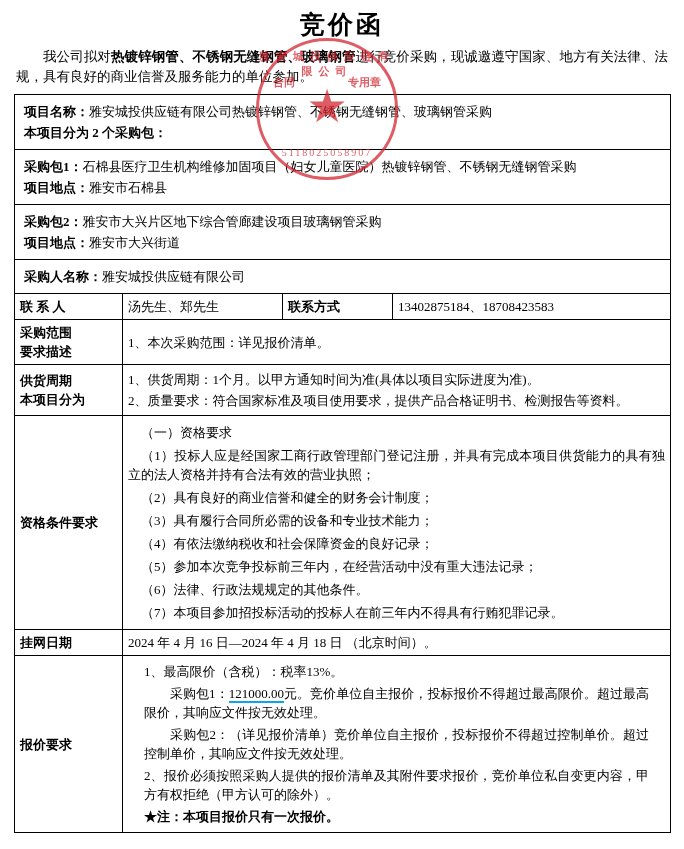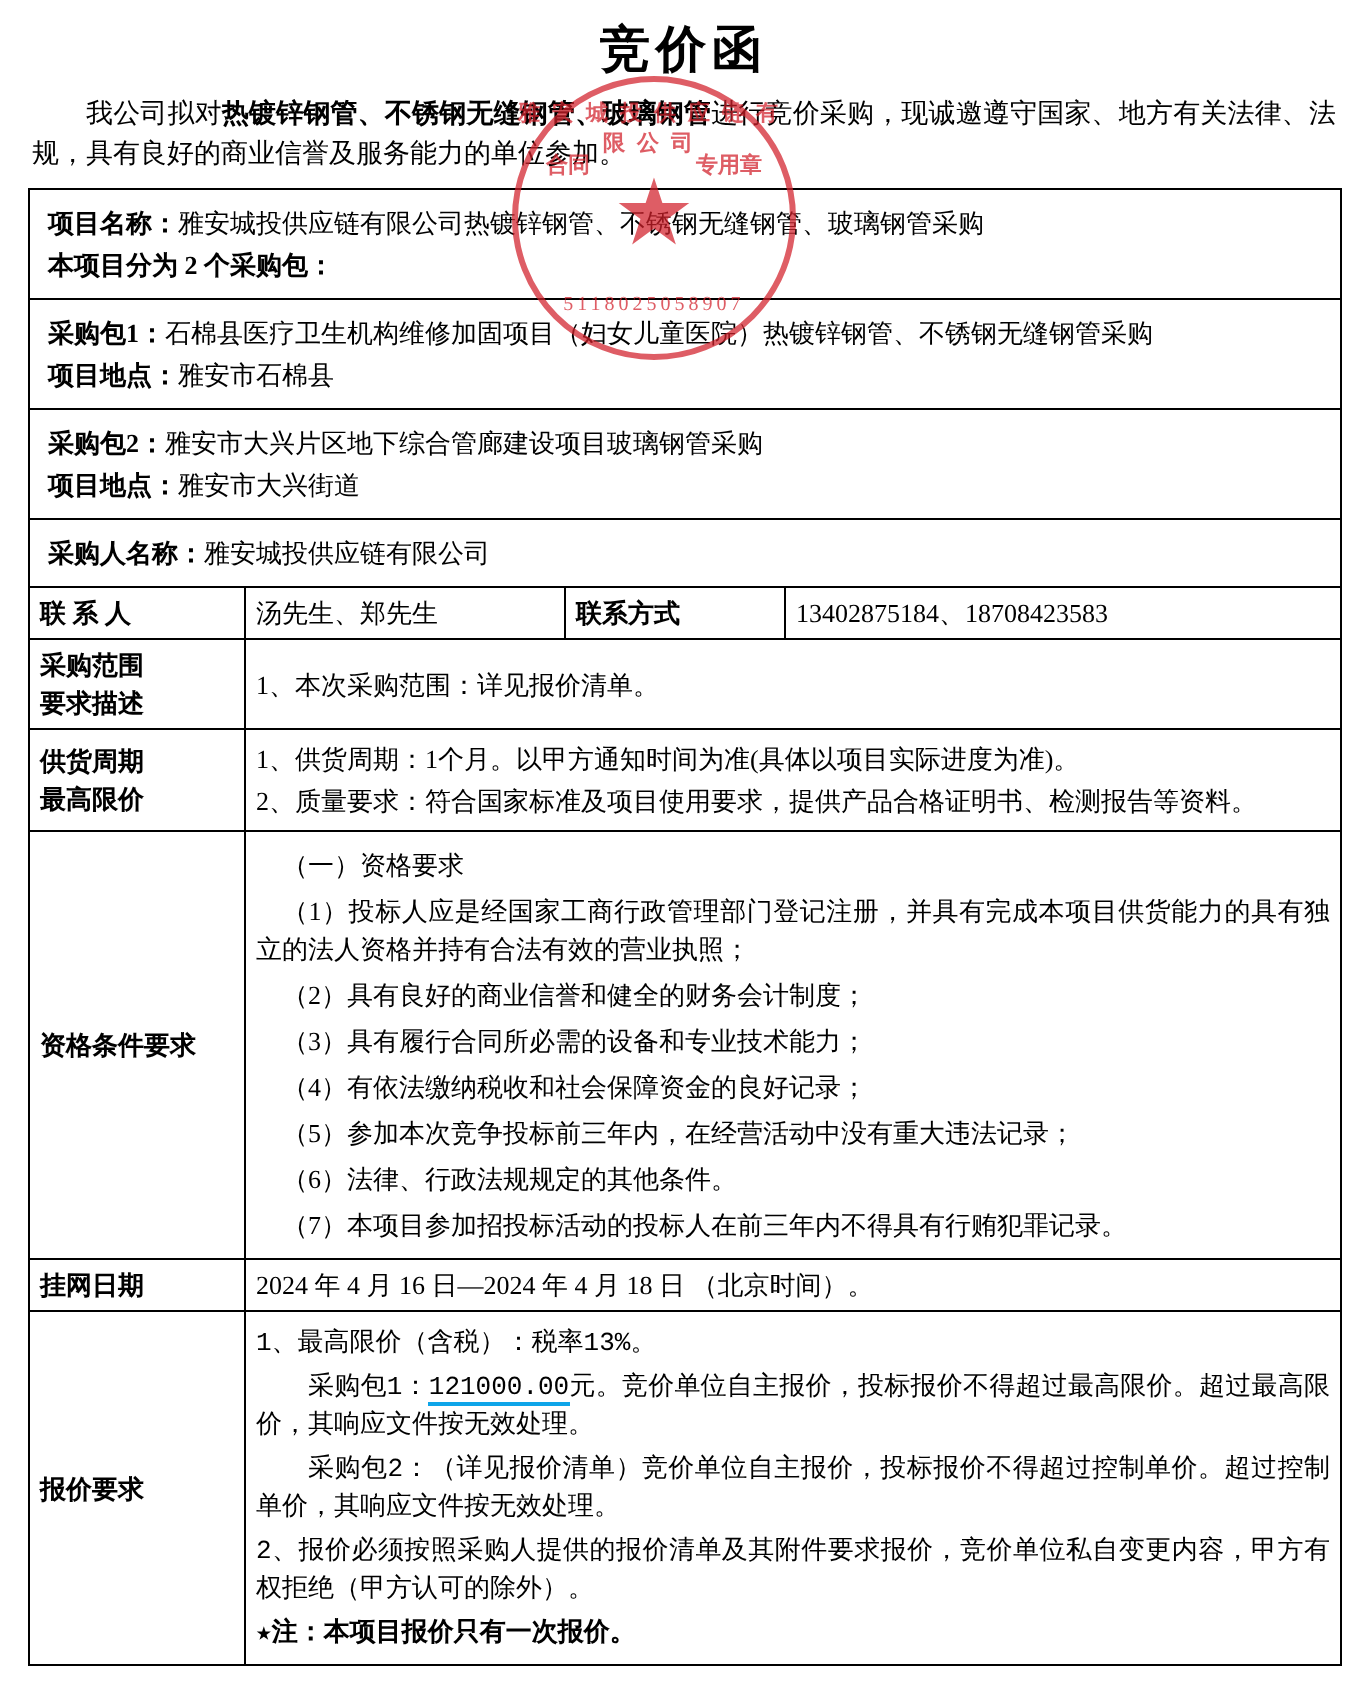--- a/index.html
+++ b/index.html
@@ -55,21 +55,21 @@
   td.label {
     font-weight: bold;
     width: 108px;
   }
   .pkg-block { padding: 2px 4px; }
   .pkg-line { margin: 2px 0; }
   .pkg-line b { font-weight: bold; }
   .cell-line { margin: 2px 0; }
   .qual-head { text-indent: 1em; margin: 4px 0; }
   .qual-item { text-indent: 1em; margin: 4px 0; text-align: justify; }
-  .price-line { margin: 3px 0; text-align: justify; font-family: Liberation Mono, monospace; }
+  .price-line { margin: 3px 16px; text-align: justify; }
   .price-ind { text-indent: 2em; }
   .underline-red { border-bottom: 2px solid #0ea5e9; padding-bottom: 0px; }
   .star { font-weight: bold; }
   .bold { font-weight: bold; }
   
   .seal {
     position: absolute;
     left: 256px;
     top: 30px;
     width: 136px;
@@ -185,21 +185,21 @@
           <div>采购范围</div>
           <div>要求描述</div>
         </td>
         <td colspan="3">
           <div class="cell-line">1、本次采购范围：详见报价清单。</div>
         </td>
       </tr>
       <tr>
         <td class="label">
           <div>供货周期</div>
-          <div>最高限价</div>
+          <div>本项目分为</div>
         </td>
         <td colspan="3">
           <div class="cell-line">1、供货周期：1个月。以甲方通知时间为准(具体以项目实际进度为准)。</div>
           <div class="cell-line">2、质量要求：符合国家标准及项目使用要求，提供产品合格证明书、检测报告等资料。</div>
         </td>
       </tr>
       <tr>
         <td class="label">资格条件要求</td>
         <td colspan="3">
           <div class="qual-head">（一）资格要求</div>

